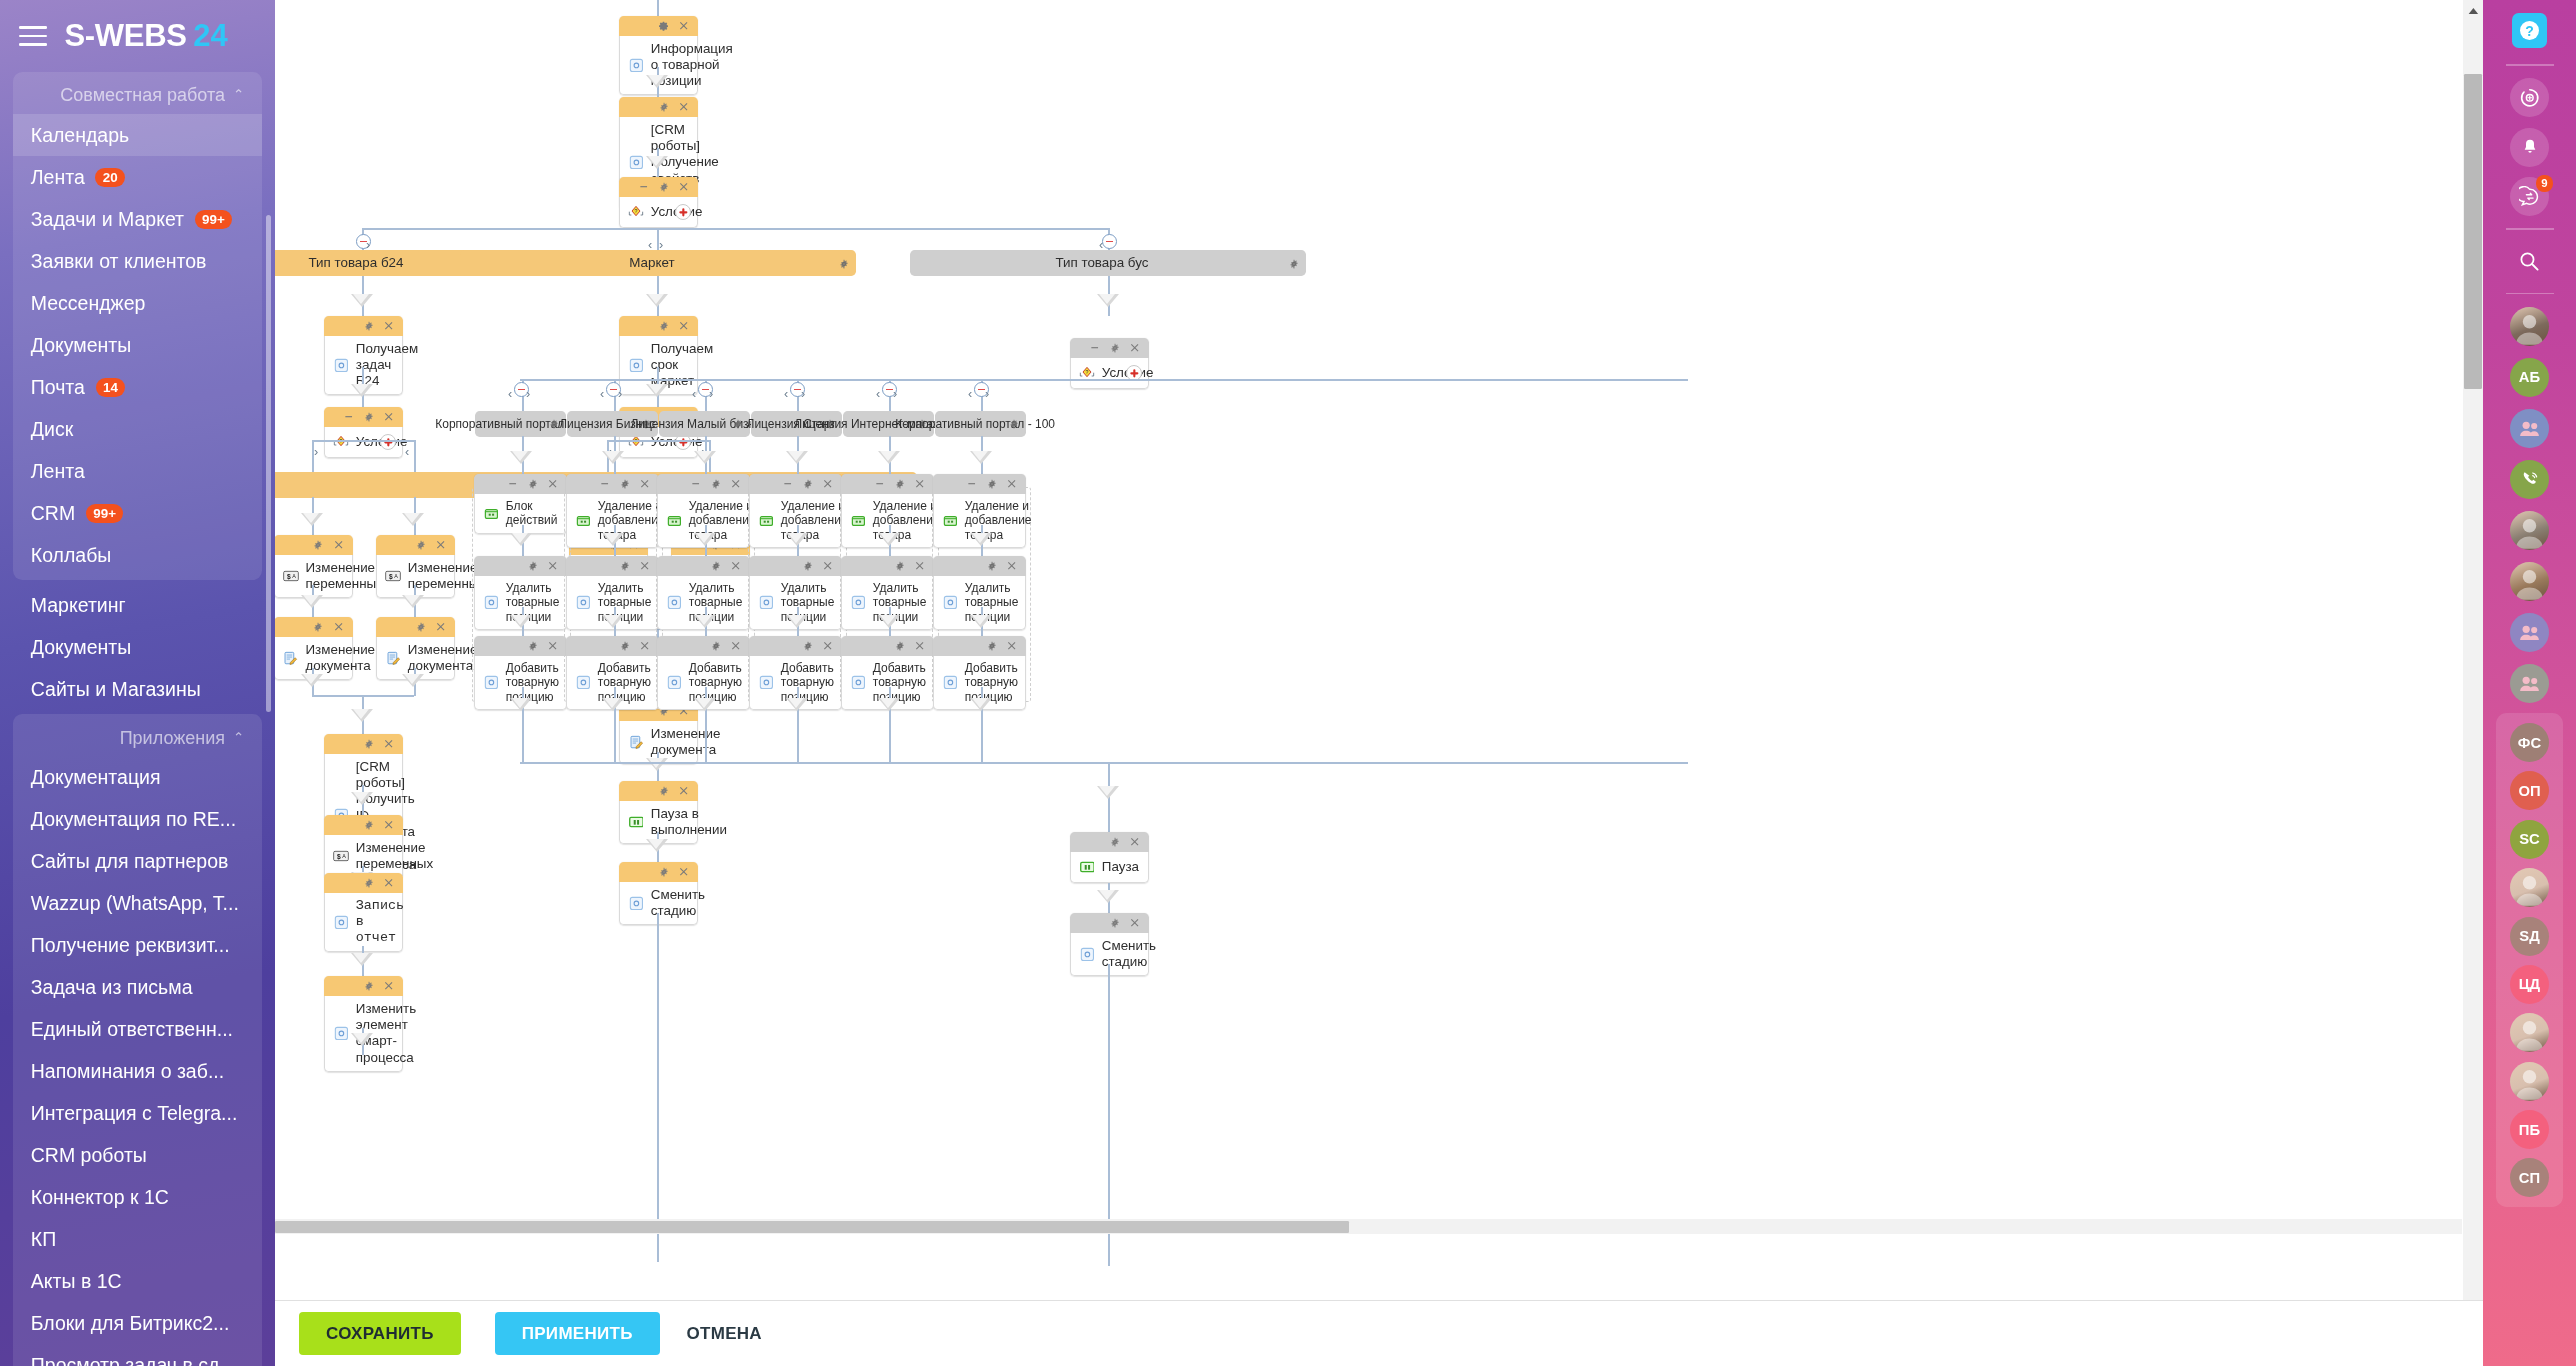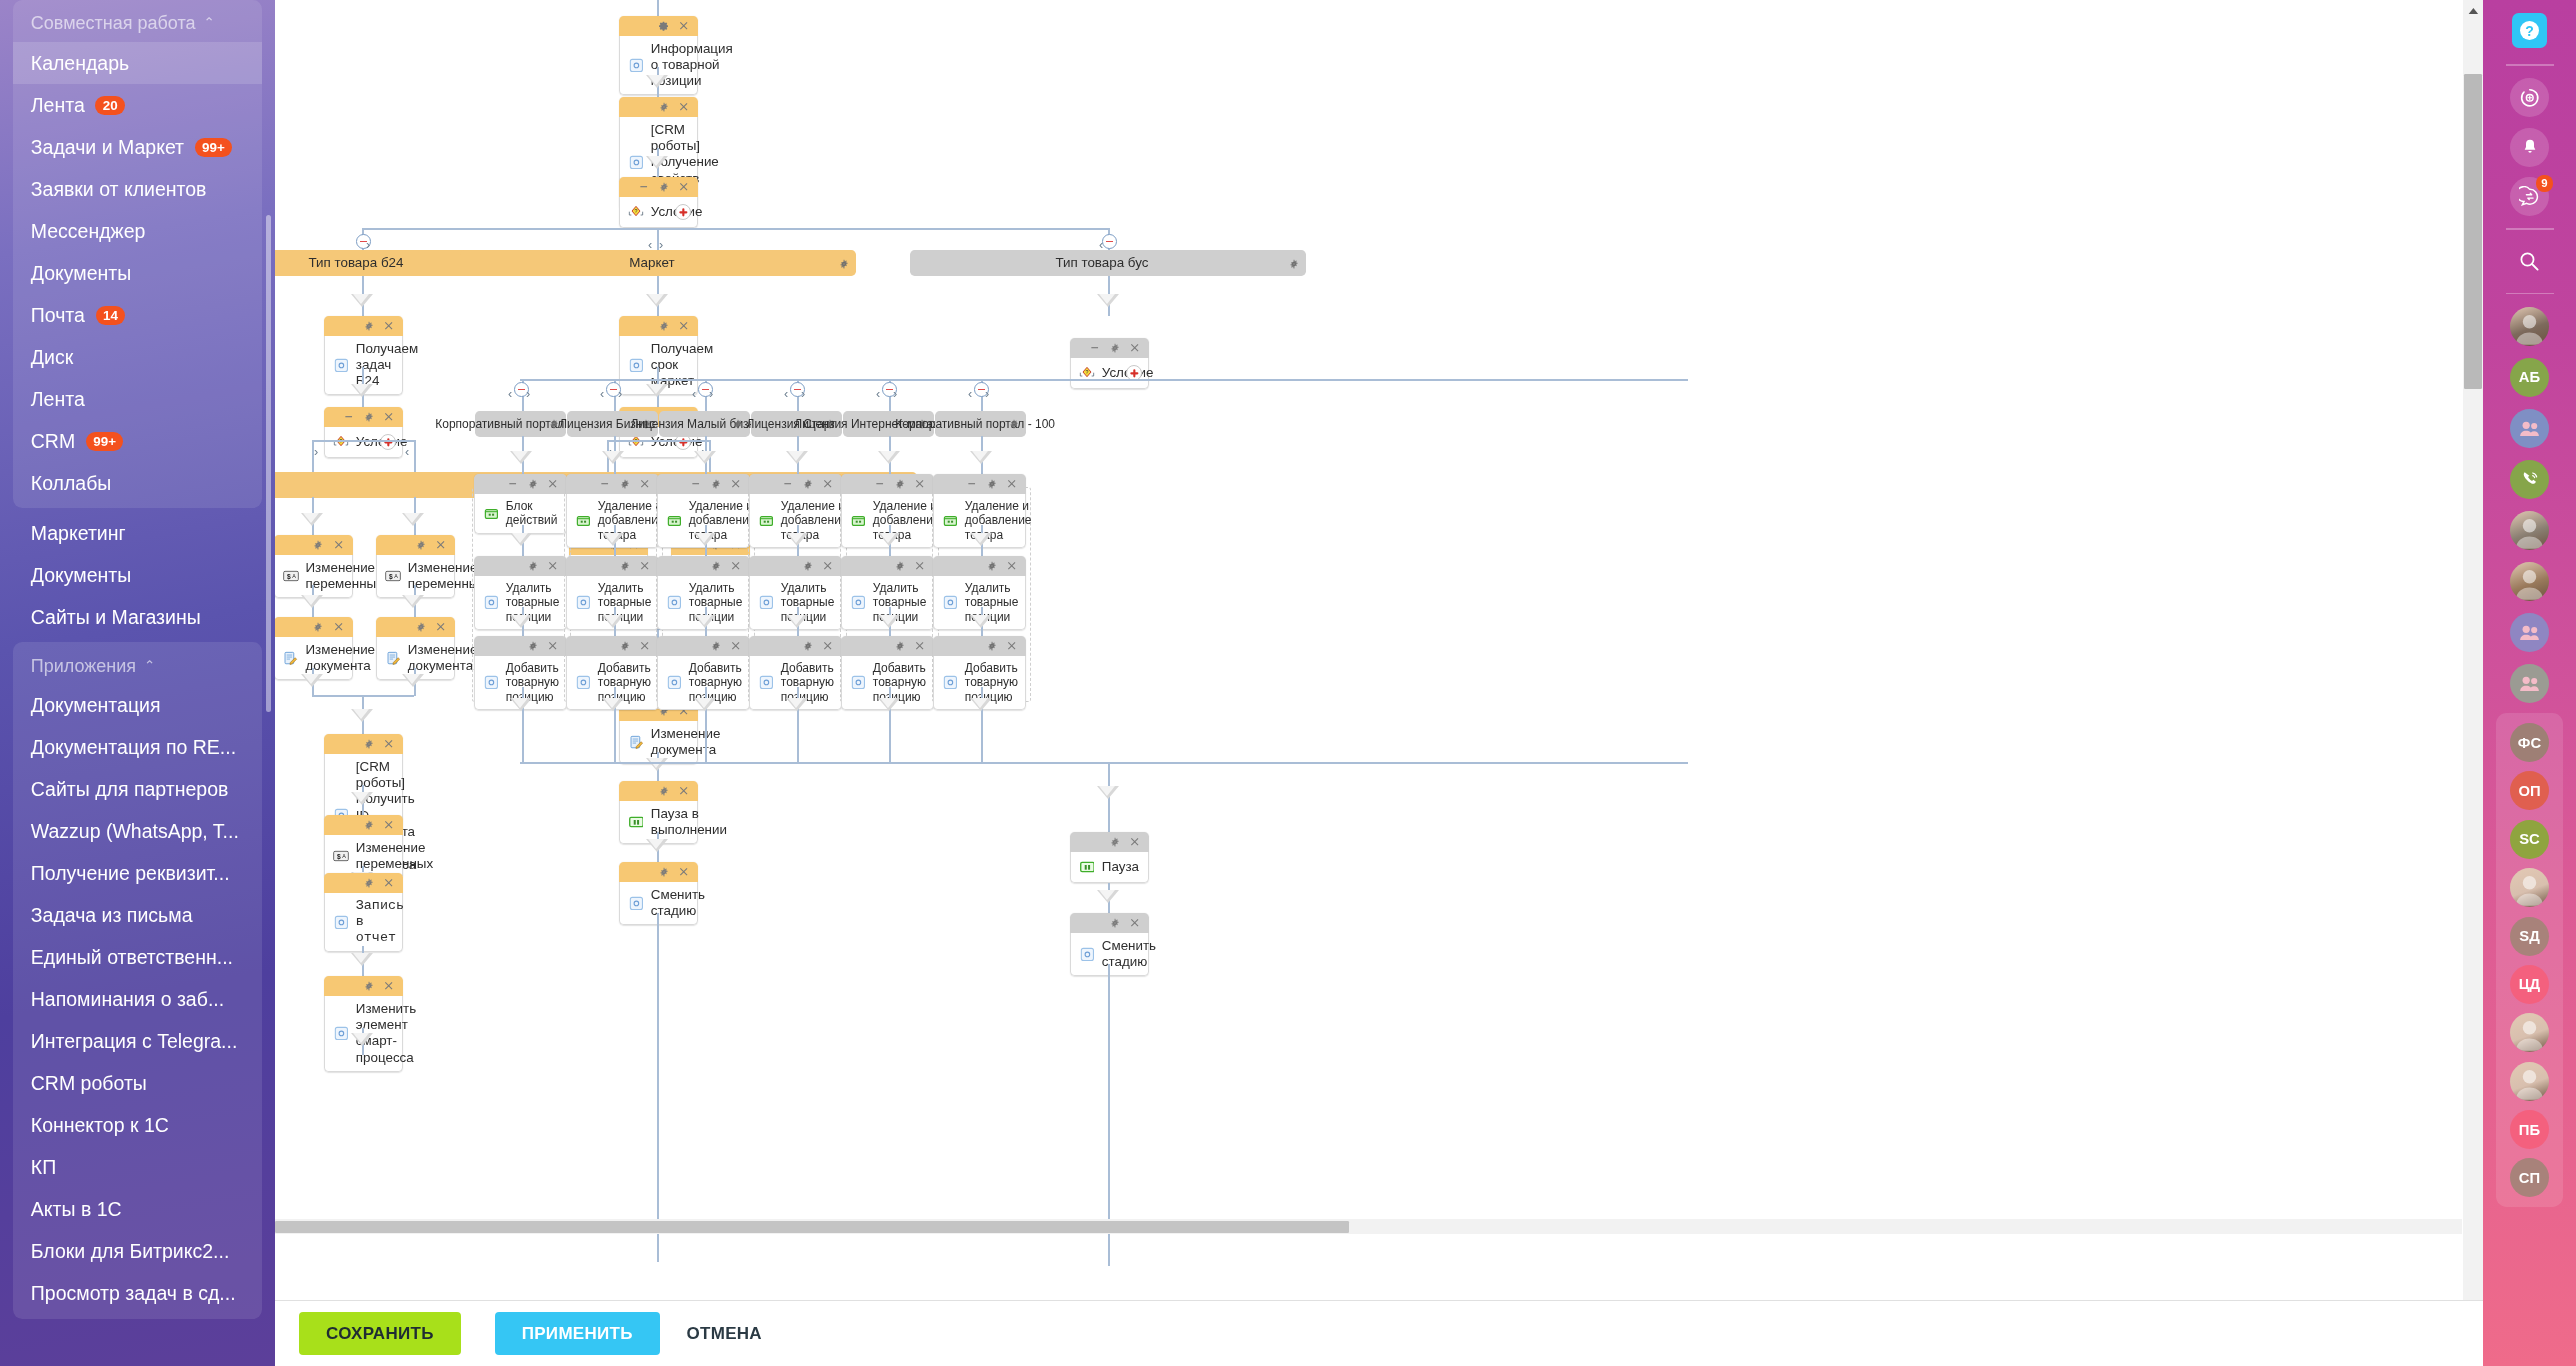--- a/index.html
+++ b/index.html
@@ -19,21 +19,21 @@
   }
   #logo-row { display: flex; align-items: center; height: 72px; padding-left: 19px; }
   .burger { width: 28px; height: 20px; display: flex; flex-direction: column; justify-content: space-between; margin-right: 17.4px; cursor: pointer; }
   .burger i { display: block; height: 2.7px; background: #fff; border-radius: 1.3px; }
   #logo-text { font-size: 31px; font-weight: bold; color: #fff; letter-spacing: -0.3px; }
   #logo-num { font-size: 31px; font-weight: bold; color: #2fc6f6; margin-left: 6.7px; }
 
   .nav-group { margin: 0 13.4px; border-radius: 9.4px; padding: 4px 0; }
   .nav-group.active-group { background: rgba(255,255,255,0.10); }
   .group-header {
-    display: flex; align-items: center; justify-content: flex-start;
+    display: flex; align-items: center; justify-content: flex-end;
     padding: 9.4px 17.4px 8px 17.4px; font-size: 18px; color: rgba(255,255,255,0.62);
   }
   .group-header .chev { margin-left: 8px; font-size: 13.4px; display:inline-block; transform: translateY(-1.3px); }
   .nav-item {
     display: flex; align-items: center; height: 42px; padding: 0 17.4px;
     font-size: 19.5px; color: #fff; white-space: nowrap; cursor: pointer;
   }
   .nav-item.selected { background: rgba(255,255,255,0.14); }
   .badge {
     margin-left: 10.7px; background: #f4511e; color: #fff; font-size: 13.4px; font-weight: bold;
@@ -154,20 +154,29 @@
   }
   .plusbtn svg { display:block; }
   .dashbox { position: absolute; border: 1.3px dashed #cfcfcf; border-radius: 2.7px; }
 </style>
 </head>
 <body>
 
 <div id="app">
 
   <div id="left-sidebar">
+    <div id="logo-row">
+      <div class="burger">
+          <i></i>
+          <i></i>
+          <i></i>
+        </div>
+      <span id="logo-text">S-WEBS</span>
+      <span id="logo-num">24</span>
+    </div>
     <div id="nav-root">
         <div class="nav-group active-group">
           <div class="group-header">
             <span>Совместная работа</span>
             <span class="chev" style="position: static; color: rgba(255, 255, 255, 0.62);">⌃</span>
           </div>
           <div class="nav-item selected">
             <span>Календарь</span>
           </div>
           <div class="nav-item">

